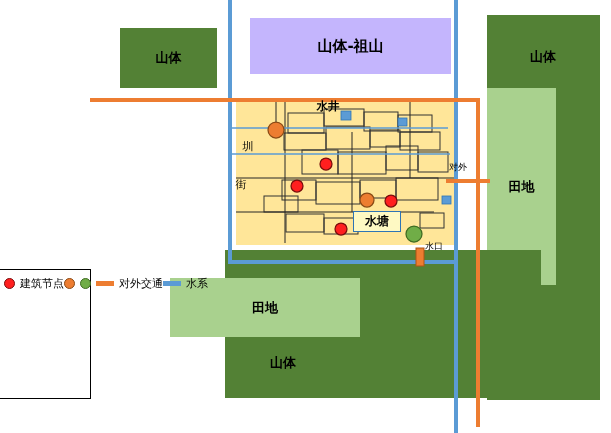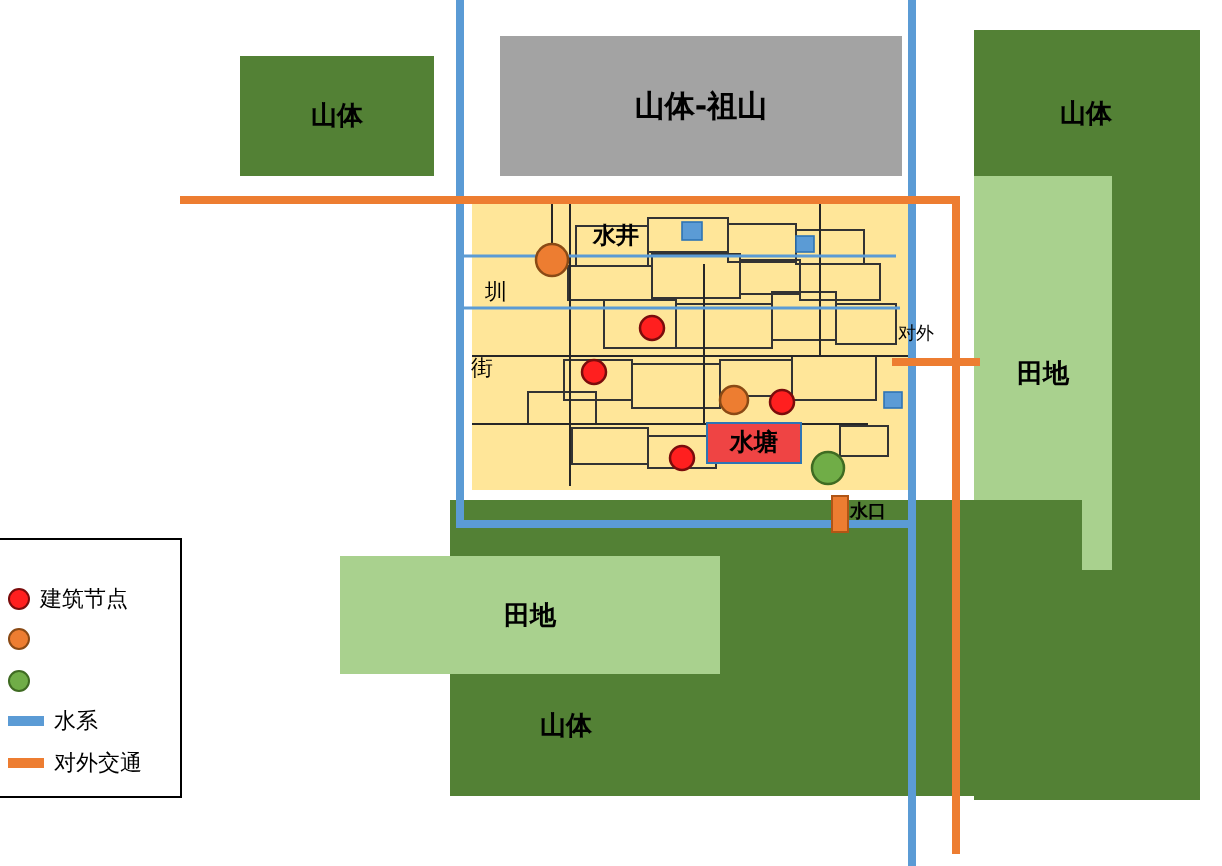--- a/index.html
+++ b/index.html
@@ -7,58 +7,58 @@
   #stage { position:relative; width:611px; height:433px; background:#fff; overflow:hidden; }
   .region { position:absolute; z-index:1; }
   .region.center { display:flex; align-items:center; justify-content:center; }
   .rlabel { font-weight:bold; color:#000; white-space:nowrap; }
   .flabel { position:absolute; transform:translate(-50%,-50%); font-weight:bold; color:#000; white-space:nowrap; z-index:4; }
   #overlay { position:absolute; left:0; top:0; z-index:3; }
   .vlabel { position:absolute; transform:translate(-50%,-50%); color:#000; white-space:nowrap; z-index:6; }
   .pond { position:absolute; z-index:5; display:flex; align-items:center; justify-content:center;
           font-size:12px; font-weight:bold; color:#000; }
   .legend { position:absolute; z-index:10; background:#fff; border:1px solid #000;
-            padding:20px 5px 8px 4px; display:flex; flex-direction:column; justify-content:space-between; }
+            padding:4px 5px 8px 4px; display:flex; justify-content:space-between; }
   .legend-row { display:flex; align-items:center; gap:5px; height:18px; }
   .lg-dot  { width:11px; height:11px; border-radius:50%; flex:0 0 auto; }
   .lg-bar  { width:18px; height:5px; flex:0 0 auto; }
   .lg-line { width:18px; height:2px; flex:0 0 auto; }
   .lg-label { font-size:11px; color:#000; white-space:nowrap; }
 </style>
 </head>
 <body>
 
 <div id="stage" style="width: 611px; height: 433px; background: rgb(255, 255, 255);">
-  <div class="pond" id="pond" style="left: 353px; top: 211px; width: 48px; height: 21px; background: #ef4444; border: 1px solid rgb(46, 116, 181);">水塘</div>
+  <div class="pond" id="pond" style="left: 353px; top: 211px; width: 48px; height: 21px; background: #fef9c3; border: 1px solid rgb(46, 116, 181);">水塘</div>
   <div class="legend" id="legend" style="left: -1px; top: 269px; width: 92px; height: 130px;">
       <div class="legend-row">
         <span class="lg-dot" style="background: rgb(255, 31, 31); border: 1px solid rgb(122, 12, 12);"></span>
         <span class="lg-label">建筑节点</span>
       </div>
       <div class="legend-row">
         <span class="lg-dot" style="background: rgb(237, 125, 49); border: 1px solid rgb(138, 74, 21);"></span>
         <span class="lg-label"></span>
       </div>
       <div class="legend-row">
         <span class="lg-dot" style="background: rgb(112, 173, 71); border: 1px solid rgb(63, 107, 34);"></span>
         <span class="lg-label"></span>
       </div>
       <div class="legend-row">
+        <span class="lg-bar" style="background: rgb(237, 125, 49);"></span>
+        <span class="lg-label">对外交通</span>
+      </div>
+      <div class="legend-row">
         <span class="lg-bar" style="background: rgb(91, 155, 213);"></span>
         <span class="lg-label">水系</span>
-      </div>
-      <div class="legend-row">
-        <span class="lg-bar" style="background: rgb(237, 125, 49);"></span>
-        <span class="lg-label">对外交通</span>
       </div>
     </div>
 <div class="region center" style="left: 120px; top: 28px; width: 97px; height: 60px; background: rgb(83, 129, 53);">
       <span class="rlabel" style="font-size: 13px;">山体</span>
     </div>
-    <div class="region center" style="left: 250px; top: 18px; width: 201px; height: 70px; background: #a3a3a3;">
+    <div class="region center" style="left: 250px; top: 18px; width: 201px; height: 56px; background: #c4b5fd;">
       <span class="rlabel" style="font-size: 15px;">山体-祖山</span>
     </div>
     <div class="region" style="left: 487px; top: 15px; width: 113px; height: 385px; background: rgb(83, 129, 53);"></div>
     <div class="flabel" style="left: 543px; top: 57px; font-size: 13px;">山体</div>
     <div class="region center" style="left: 487px; top: 88px; width: 69px; height: 197px; background: rgb(169, 209, 142);">
       <span class="rlabel" style="font-size: 13px;">田地</span>
     </div>
     <div class="region" style="left: 225px; top: 250px; width: 316px; height: 148px; background: rgb(83, 129, 53);"></div>
     <div class="flabel" style="left: 283px; top: 363px; font-size: 13px;">山体</div>
     <div class="region center" style="left: 170px; top: 278px; width: 190px; height: 59px; background: rgb(169, 209, 142);">
@@ -105,18 +105,18 @@
       <rect x="442" y="196" width="9" height="8" fill="#5b9bd5" stroke="#2e74b5" stroke-width="0.8"></rect>
       <rect x="416" y="248" width="8" height="18" fill="#ed7d31" stroke="#b05515" stroke-width="1"></rect>
       <circle cx="276" cy="130" r="8" fill="#ed7d31" stroke="#8a4a15" stroke-width="1.25"></circle>
       <circle cx="326" cy="164" r="6" fill="#ff1f1f" stroke="#7a0c0c" stroke-width="1.25"></circle>
       <circle cx="297" cy="186" r="6" fill="#ff1f1f" stroke="#7a0c0c" stroke-width="1.25"></circle>
       <circle cx="367" cy="200" r="7" fill="#ed7d31" stroke="#8a4a15" stroke-width="1.25"></circle>
       <circle cx="391" cy="201" r="6" fill="#ff1f1f" stroke="#7a0c0c" stroke-width="1.25"></circle>
       <circle cx="341" cy="229" r="6" fill="#ff1f1f" stroke="#7a0c0c" stroke-width="1.25"></circle>
       <circle cx="414" cy="234" r="8" fill="#70ad47" stroke="#3f6b22" stroke-width="1.25"></circle>
     </svg>
-    <div class="vlabel" style="left: 308px; top: 106px; font-size: 11.5px; font-weight: bold; margin-top: 12px;">水井</div>
+    <div class="vlabel" style="left: 328px; top: 106px; font-size: 11.5px; font-weight: bold;">水井</div>
     <div class="vlabel" style="left: 248px; top: 146px; font-size: 11px;">圳</div>
     <div class="vlabel" style="left: 241px; top: 184px; font-size: 11px;">街</div>
     <div class="vlabel" style="left: 458px; top: 167px; font-size: 9px; font-family: Liberation Serif, serif;">对外</div>
-    <div class="vlabel" style="left: 434px; top: 256px; font-size: 9px; font-weight: bold;">水口</div>
+    <div class="vlabel" style="left: 434px; top: 246px; font-size: 9px;">水口</div>
   </div>
 
 </body></html>

